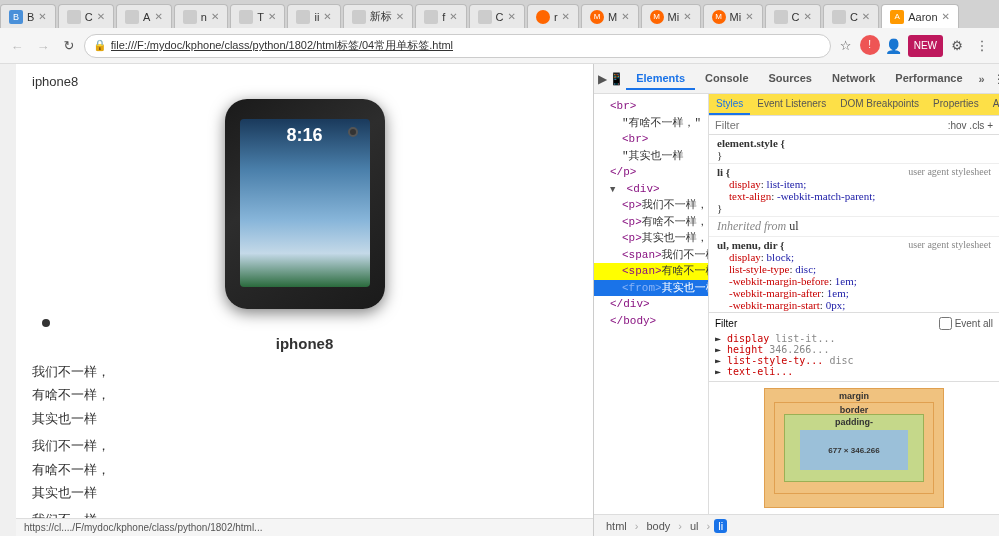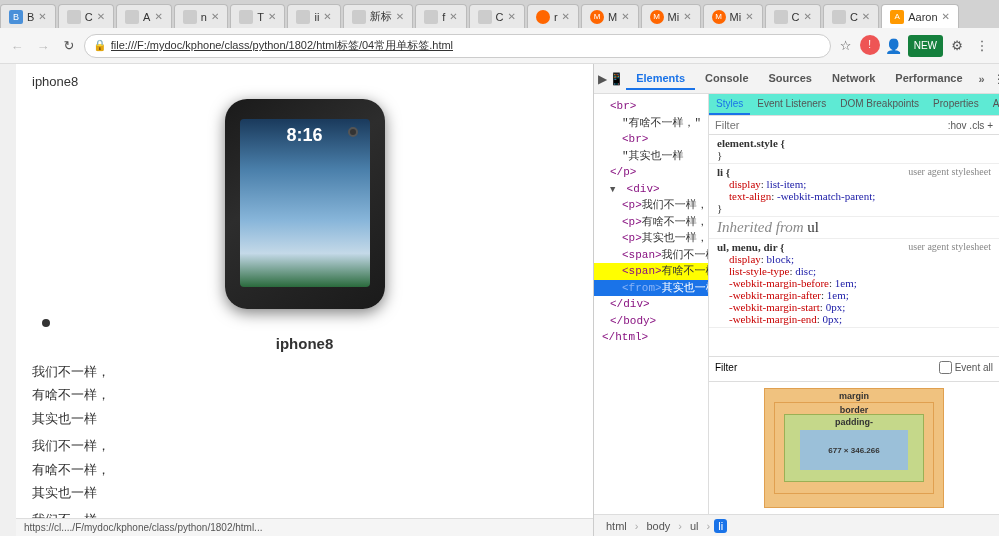--- a/index.html
+++ b/index.html
@@ -360,21 +360,21 @@
     
     .styles-panel {
       width: 290px;
       display: flex;
       flex-direction: column;
       overflow: hidden;
     }
 
     .styles-tabs {
       display: flex;
-      background: #5eead4;
+      background: #fde047;
       border-bottom: 1px solid #ddd;
       font-size: 10px;
       overflow-x: auto;
     }
 
     .st-tab {
       padding: 4px 7px;
       cursor: pointer;
       white-space: nowrap;
       color: #555;
@@ -594,21 +594,21 @@
     <button class="nav-btn disabled">→</button>
     <button class="nav-btn">↻</button>
     <div class="address-bar">
       <span class="address-bar-icon">🔒</span>
       <span class="address-text">file:///F:/mydoc/kphone/class/python/1802/html标签/04常用单标签.html</span>
     </div>
     <div class="nav-right">
       <button class="nav-btn">☆</button>
       <button class="nav-btn" style="background:#e55;color:white;border-radius:50%;font-size:10px;width:20px;height:20px;">!</button>
       <button class="nav-btn" style="font-size:14px;">👤</button>
-      <button class="nav-btn" style="background:#15803d;color:white;border-radius:3px;padding:2px 6px;font-size:10px;width:auto;">NEW</button>
+      <button class="nav-btn" style="background:#be185d;color:white;border-radius:3px;padding:2px 6px;font-size:10px;width:auto;">NEW</button>
       <button class="nav-btn">⚙</button>
       <button class="nav-btn">⋮</button>
     </div>
   </div>
 
   <div class="main-content">
 
     <div class="webpage">
       <div class="page-title" style="font-size:13px;color:#333;margin-bottom:6px;">iphone8</div>
 
@@ -725,23 +725,20 @@
           </div>
           <div class="el-line el-indent-2 selected">
             <span class="el-tag">&lt;</span><span style="color:#8ab4f8;">from</span><span class="el-tag">&gt;</span><span>其实也一样</span><span class="el-tag">&lt;/</span>
           </div>
           <div class="el-line el-indent-1">
             <span class="el-tag">&lt;/div&gt;</span>
           </div>
           <div class="el-line el-indent-1">
             <span class="el-tag">&lt;/body&gt;</span>
           </div>
-          <div class="el-line">
-            <span class="el-tag">&lt;/html&gt;</span>
-          </div>
         </div>
 
         <div class="styles-panel">
           <div class="styles-tabs">
             <div class="st-tab active">
               <span>Styles</span>
             </div>
             <div class="st-tab">
               <span>Event Listeners</span>
             </div>
@@ -780,21 +777,21 @@
               <div class="style-prop">
                 <span class="style-prop-name">display</span>: <span class="style-prop-value">list-item;</span>
               </div>
               <div class="style-prop">
                 <span class="style-prop-name">text-align</span>: <span class="style-prop-value">-webkit-match-parent;</span>
               </div>
               <div>}</div>
             </div>
 
             <div class="style-rule">
-              <div style="color:#888;font-style:italic;font-size:15px;">Inherited from <span style="color:#333;font-style:normal;">ul</span></div>
+              <div style="color:#888;font-style:italic;font-size:12px;">Inherited from <span style="color:#333;font-style:normal;">ul</span></div>
             </div>
 
             <div class="style-rule">
               <div>
                 <span class="style-selector">ul, menu, dir {</span>
                 <span class="style-origin">user agent stylesheet</span>
               </div>
               <div class="style-prop">
                 <span class="style-prop-name">display</span>: <span class="style-prop-value">block;</span>
               </div>
@@ -817,20 +814,26 @@
             </div>
           </div>
 
           <div style="border-top:1px solid #ddd;padding:4px 6px;font-size:10px;">
             <div style="display:flex;justify-content:space-between;align-items:center;margin-bottom:3px;">
               <span>Filter</span>
               <div class="show-all-checkbox">
                 <input type="checkbox" style="">
                 <span>Event all</span>
               </div>
+            </div>
+            <div style="font-family:monospace;font-size:10px;color:#333;">
+              <div>► <span style="color:#c80000;">display</span>  <span style="color:#888;">list-it...</span></div>
+              <div>► <span style="color:#c80000;">height</span>  <span style="color:#888;">346.266...</span></div>
+              <div>► <span style="color:#c80000;">list-style-ty...</span>  <span style="color:#888;">disc</span></div>
+              <div>► <span style="color:#c80000;">text-eli...</span></div>
             </div>
           </div>
 
           <div class="box-model-container">
             <div class="box-model">
               <div class="bm-outer">
                 <span>margin</span>
                 <span style="position:absolute;top:50%;left:50%;transform:translate(-50%,-50%);font-size:9px;">-</span>
               </div>
               <div class="bm-border">

